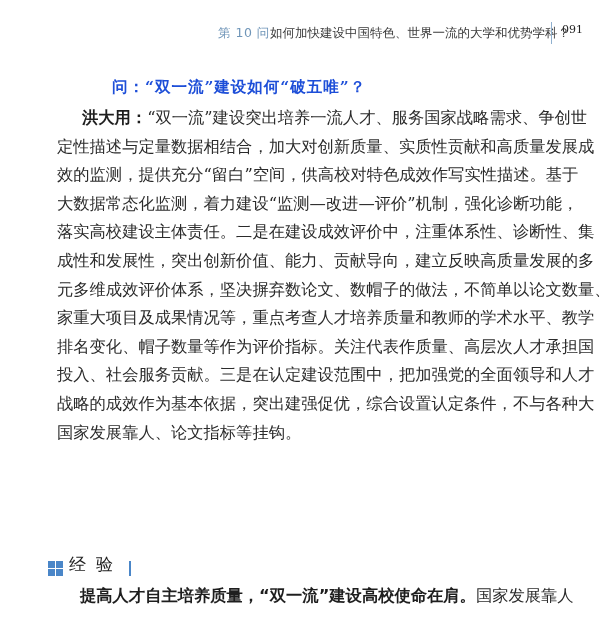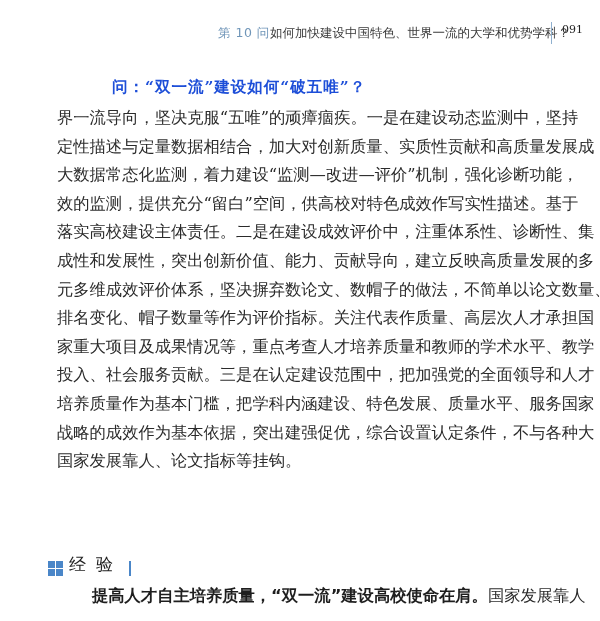--- a/index.html
+++ b/index.html
@@ -37,50 +37,49 @@
     position: absolute; left: 48px; top: 554px; height: 22px;
     font-family: Liberation Serif, serif;
     font-size: 17px; color: #222; display: flex; align-items: flex-end;
   }
   .grid-icon { display: inline-grid; grid-template-columns: 7px 7px; grid-template-rows: 7px 7px; gap: 1px; margin-right: 6px; }
   .grid-icon span { background: #4a86c8; display: block; }
   .section-heading .bar { display: inline-block; width: 2px; height: 15px; background: #4a86c8; margin-left: 6px; }
   .section-heading .label { letter-spacing: 10px; }
 
   .final-line {
-    position: absolute; left: 92px; top: 582px; width: 473px;
+    position: absolute; left: 80px; top: 582px; width: 473px;
     font-size: 16.3px; line-height: 28px; white-space: nowrap;
     text-align: justify; text-align-last: justify; color: #2b2b2b;
   }
   .final-line .bold-part { font-family: "DejaVu Sans", "Liberation Sans", sans-serif; font-weight: bold; color: #1e1e1e; }
 </style>
 </head>
 <body>
 
 <div class="header">
   <span class="chapter">第 10 问</span>
   <span class="title">如何加快建设中国特色、世界一流的大学和优势学科？</span>
   <span class="divider"></span>
   <span class="page-num">091</span>
 </div>
 
 <div class="question">问：“双一流”建设如何“破五唯”？</div>
 
 <div class="body-text">
-  <span class="line">界一流导向，坚决克服“五唯”的顽瘴痼疾。一是在建设动态监测中，坚持</span>
+  <span class="line" style="padding-left:25px;width:471px;"><span class="speaker">洪大用：</span><span>“双一流”建设突出培养一流人才、服务国家战略需求、争创世</span></span>
   <span class="line">定性描述与定量数据相结合，加大对创新质量、实质性贡献和高质量发展成</span>
+  <span class="line">效的监测，提供充分“留白”空间，供高校对特色成效作写实性描述。基于</span>
   <span class="line">大数据常态化监测，着力建设“监测—改进—评价”机制，强化诊断功能，</span>
-  <span class="line">效的监测，提供充分“留白”空间，供高校对特色成效作写实性描述。基于</span>
   <span class="line">落实高校建设主体责任。二是在建设成效评价中，注重体系性、诊断性、集</span>
   <span class="line">成性和发展性，突出创新价值、能力、贡献导向，建立反映高质量发展的多</span>
   <span class="line">元多维成效评价体系，坚决摒弃数论文、数帽子的做法，不简单以论文数量、</span>
+  <span class="line">家重大项目及成果情况等，重点考查人才培养质量和教师的学术水平、教学</span>
   <span class="line">排名变化、帽子数量等作为评价指标。关注代表作质量、高层次人才承担国</span>
-  <span class="line">家重大项目及成果情况等，重点考查人才培养质量和教师的学术水平、教学</span>
   <span class="line">投入、社会服务贡献。三是在认定建设范围中，把加强党的全面领导和人才</span>
-  <span class="line">培养质量作为基本门槛，把学科内涵建设、特色发展、质量水平、服务国家</span>
   <span class="line">战略的成效作为基本依据，突出建强促优，综合设置认定条件，不与各种大</span>
   <span class="line last">国家发展靠人、论文指标等挂钩。</span>
 </div>
 
 <div class="section-heading">
   <span class="grid-icon">
       <span></span>
       <span></span>
       <span></span>
       <span></span>

